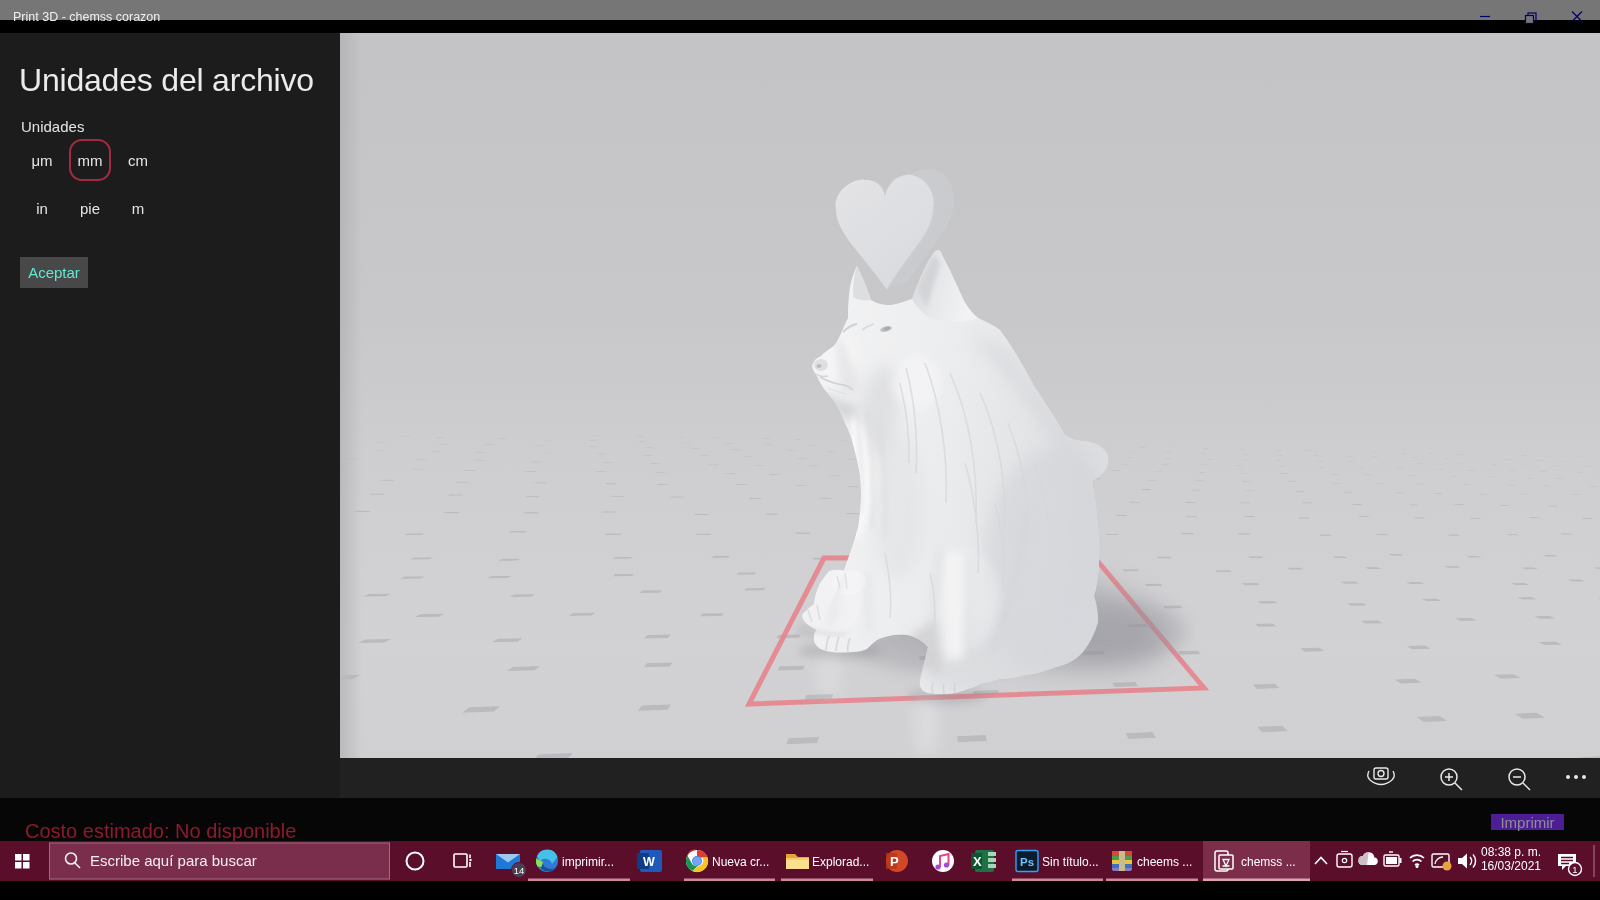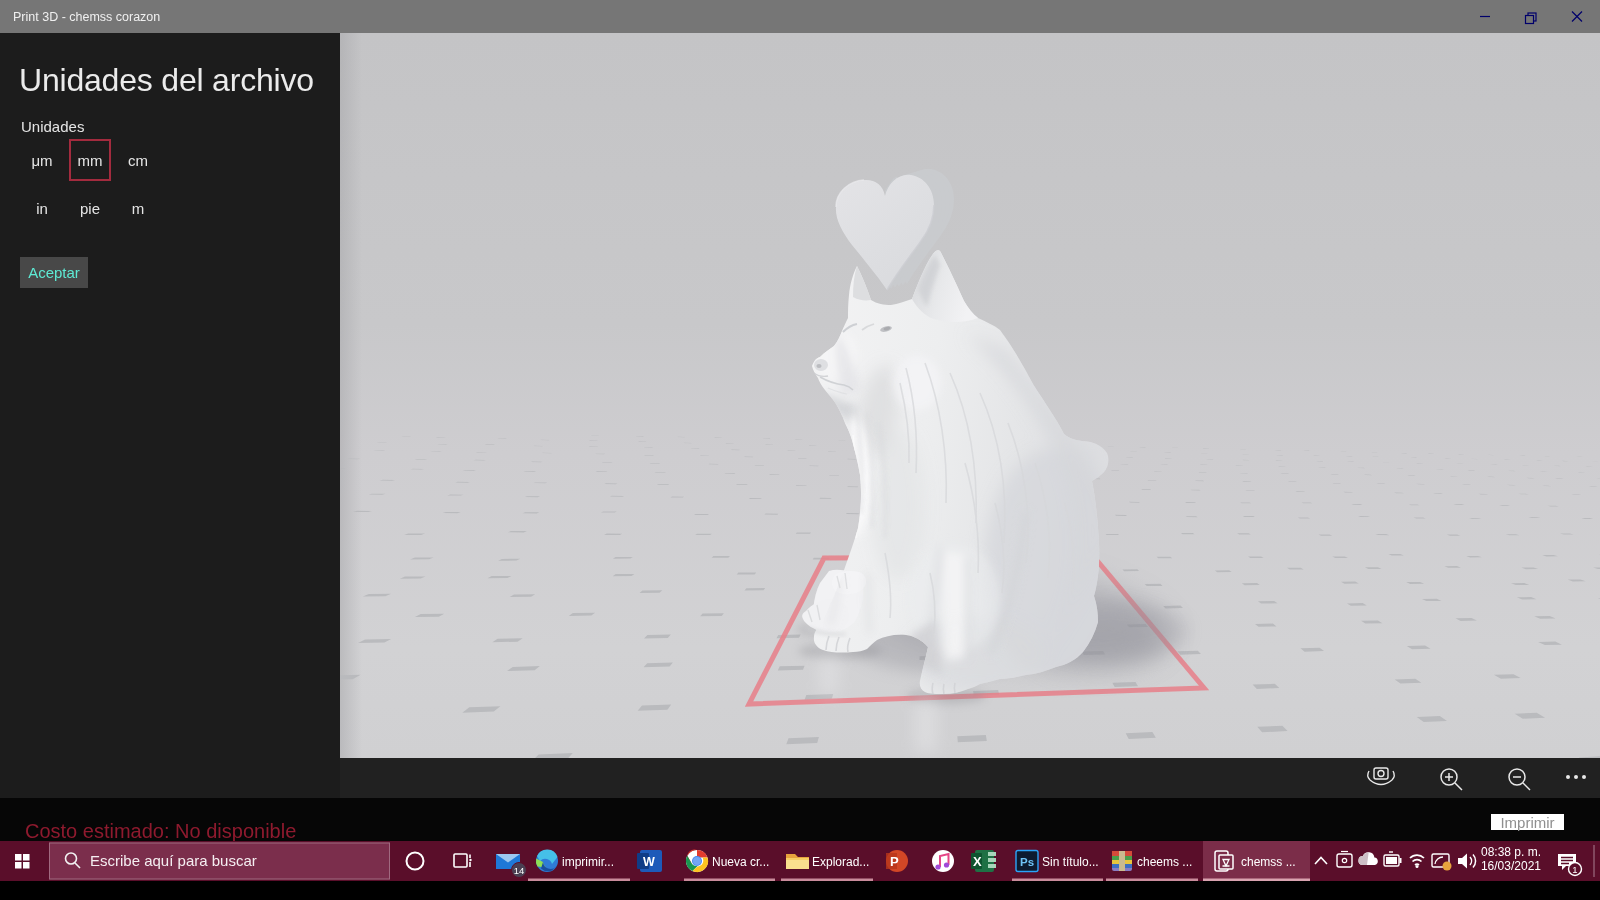--- a/index.html
+++ b/index.html
@@ -1,20 +1,20 @@
 <!DOCTYPE html>
 <html><head>
 <meta charset="utf-8">
 <style>
   * { margin:0; padding:0; box-sizing:border-box; }
   html,body { width:1600px; height:900px; overflow:hidden; background:#000;
     font-family:"Liberation Sans", sans-serif; }
   .abs { position:absolute; }
   
-  #titlebar { left:0; top:0; width:1600px; height:33px; background:#767676; }
+  #titlebar { left:0; top:0; width:1600px; height:20px; background:#767676; }
   #titlebar .t { position:absolute; left:13px; top:10px; font-size:12.5px; color:#f0f0f0; }
   
   #sidebar { left:0; top:33px; width:340px; height:765px; background:#1c1c1c;padding-left:7px; }
   #sb-title { position:absolute; left:19px; top:29px; font-size:32px; font-weight:400;
     color:#ebebeb; letter-spacing:-0.2px; }
   #sb-label { position:absolute; left:21px; top:85px; font-size:15px; color:#e4e4e4; }
   .unit { position:absolute; width:42px; height:42px; display:flex; align-items:center;
     justify-content:center; color:#e5e5e5; font-size:15px; }
   #u-mm { border:2px solid #a32b3e; }
   #btn-aceptar { position:absolute; left:20px; top:224px; width:68px; height:31px;
@@ -22,21 +22,21 @@
     justify-content:center;text-align:center; }
   
   #viewport { left:340px; top:33px; width:1260px; height:725px; }
   
   #toolbar { left:340px; top:758px; width:1260px; height:40px; background:#212121; }
   #sidebb  { left:0; top:758px; width:340px; height:40px; background:#1c1c1c; }
   
   #costbar { left:0; top:798px; width:1600px; height:62px; background:#060606;padding-left:8px; }
   #costbar .txt { position:absolute; left:25px; top:22px; font-size:20px; color:#8e1a2e; }
   #btn-imprimir { position:absolute; left:1491px; top:16px; width:73px; height:16px;
-    background:#ffffff; color:#8f8f8f; font-size:15px; display:flex; align-items:center;
+    background:#4c1d95; color:#8f8f8f; font-size:15px; display:flex; align-items:center;
     justify-content:center; }
   
   #taskbar { left:0; top:841px; width:1600px; height:40px; background:#5a0e2a; }
 </style>
 </head>
 <body>
 <div id="titlebar" class="abs">
   <span class="t">Print 3D - chemss corazon</span>
   <svg class="abs" style="left:1400px;top:0" width="200" height="33" viewBox="0 0 200 33">
     <g stroke="#00006b" stroke-width="1.2" fill="none">
@@ -45,21 +45,21 @@
       <rect x="125.5" y="15.5" width="8" height="8" fill="#767676"></rect>
       <path d="M172 11.5 L182 21.5 M182 11.5 L172 21.5"></path>
     </g>
   </svg>
 </div>
 
 <div id="sidebar" class="abs">
   <div id="sb-title">Unidades del archivo</div>
   <div id="sb-label">Unidades</div>
   <div class="unit" style="left:21px;top:106px;">μm</div>
-  <div class="unit" id="u-mm" style="left:69px;top:106px;">mm</div>
+  <div class="unit" id="u-mm" style="left:69px;top:106px;border-radius:13px;">mm</div>
   <div class="unit" style="left:117px;top:106px;">cm</div>
   <div class="unit" style="left:21px;top:154px;">in</div>
   <div class="unit" style="left:69px;top:154px;">pie</div>
   <div class="unit" style="left:117px;top:154px;">m</div>
   <div id="btn-aceptar">Aceptar</div>
 </div>
 
 <svg id="viewport" class="abs" width="1260" height="725" viewBox="0 0 1260 725">
   <defs>
     <linearGradient id="bgv" x1="0" y1="0" x2="0" y2="1">

